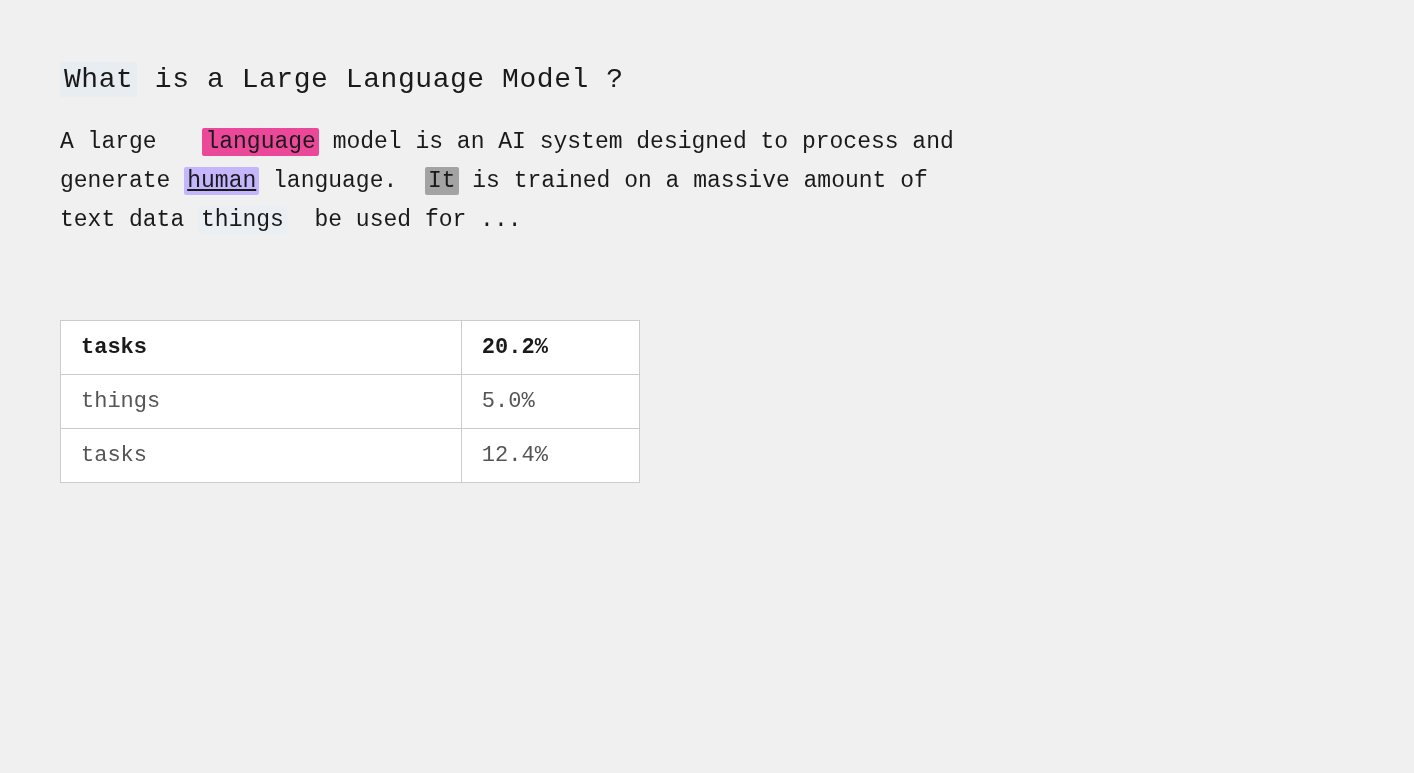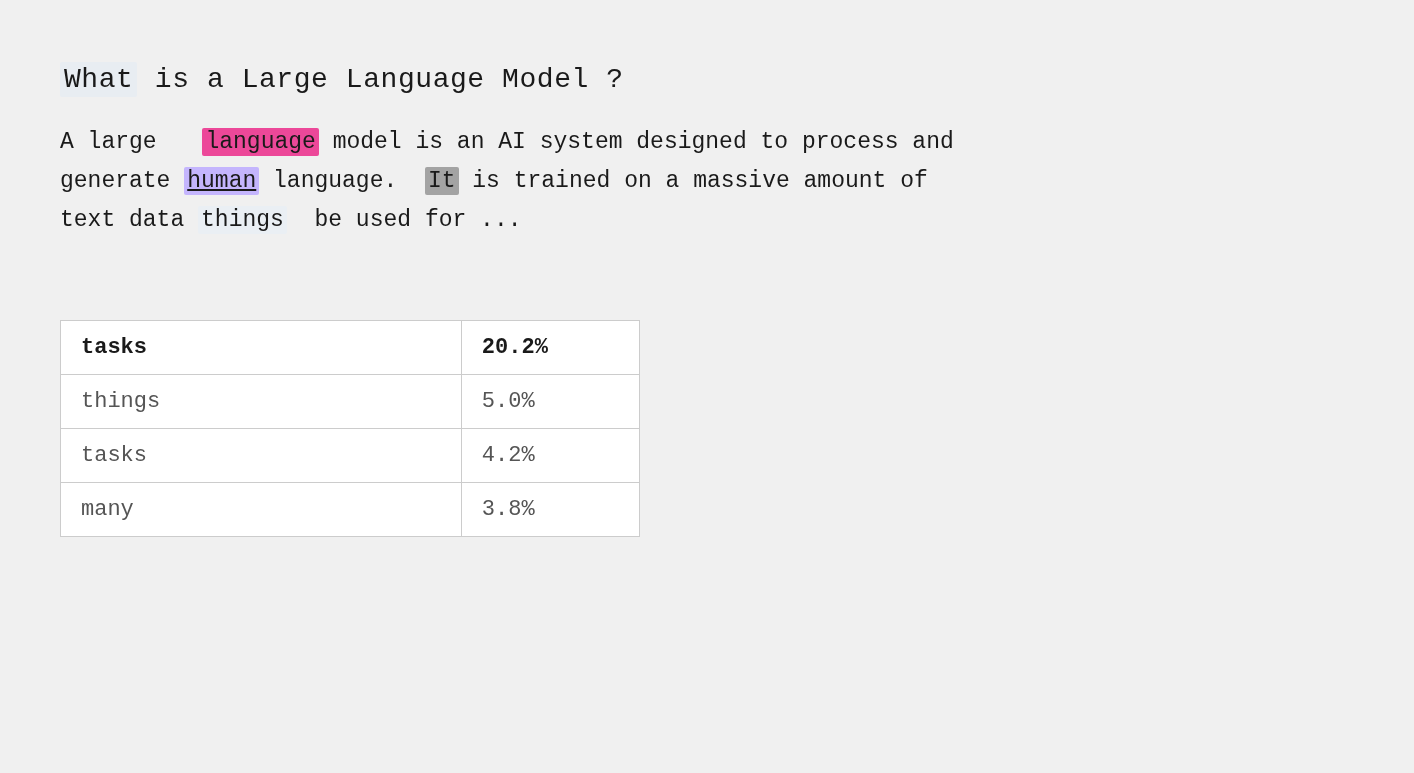--- a/index.html
+++ b/index.html
@@ -116,20 +116,16 @@
     <tr>
       <td class="col-label">tasks</td>
       <td class="col-value">20.2%</td>
     </tr>
     <tr>
       <td class="col-label">things</td>
       <td class="col-value">5.0%</td>
     </tr>
     <tr>
       <td class="col-label">tasks</td>
-      <td class="col-value">4.2%</td>
-    </tr>
-    <tr>
-      <td class="col-label">many</td>
-      <td class="col-value">3.8%</td>
+      <td class="col-value">12.4%</td>
     </tr>
   </tbody>
 </table>
 
 </body></html>

